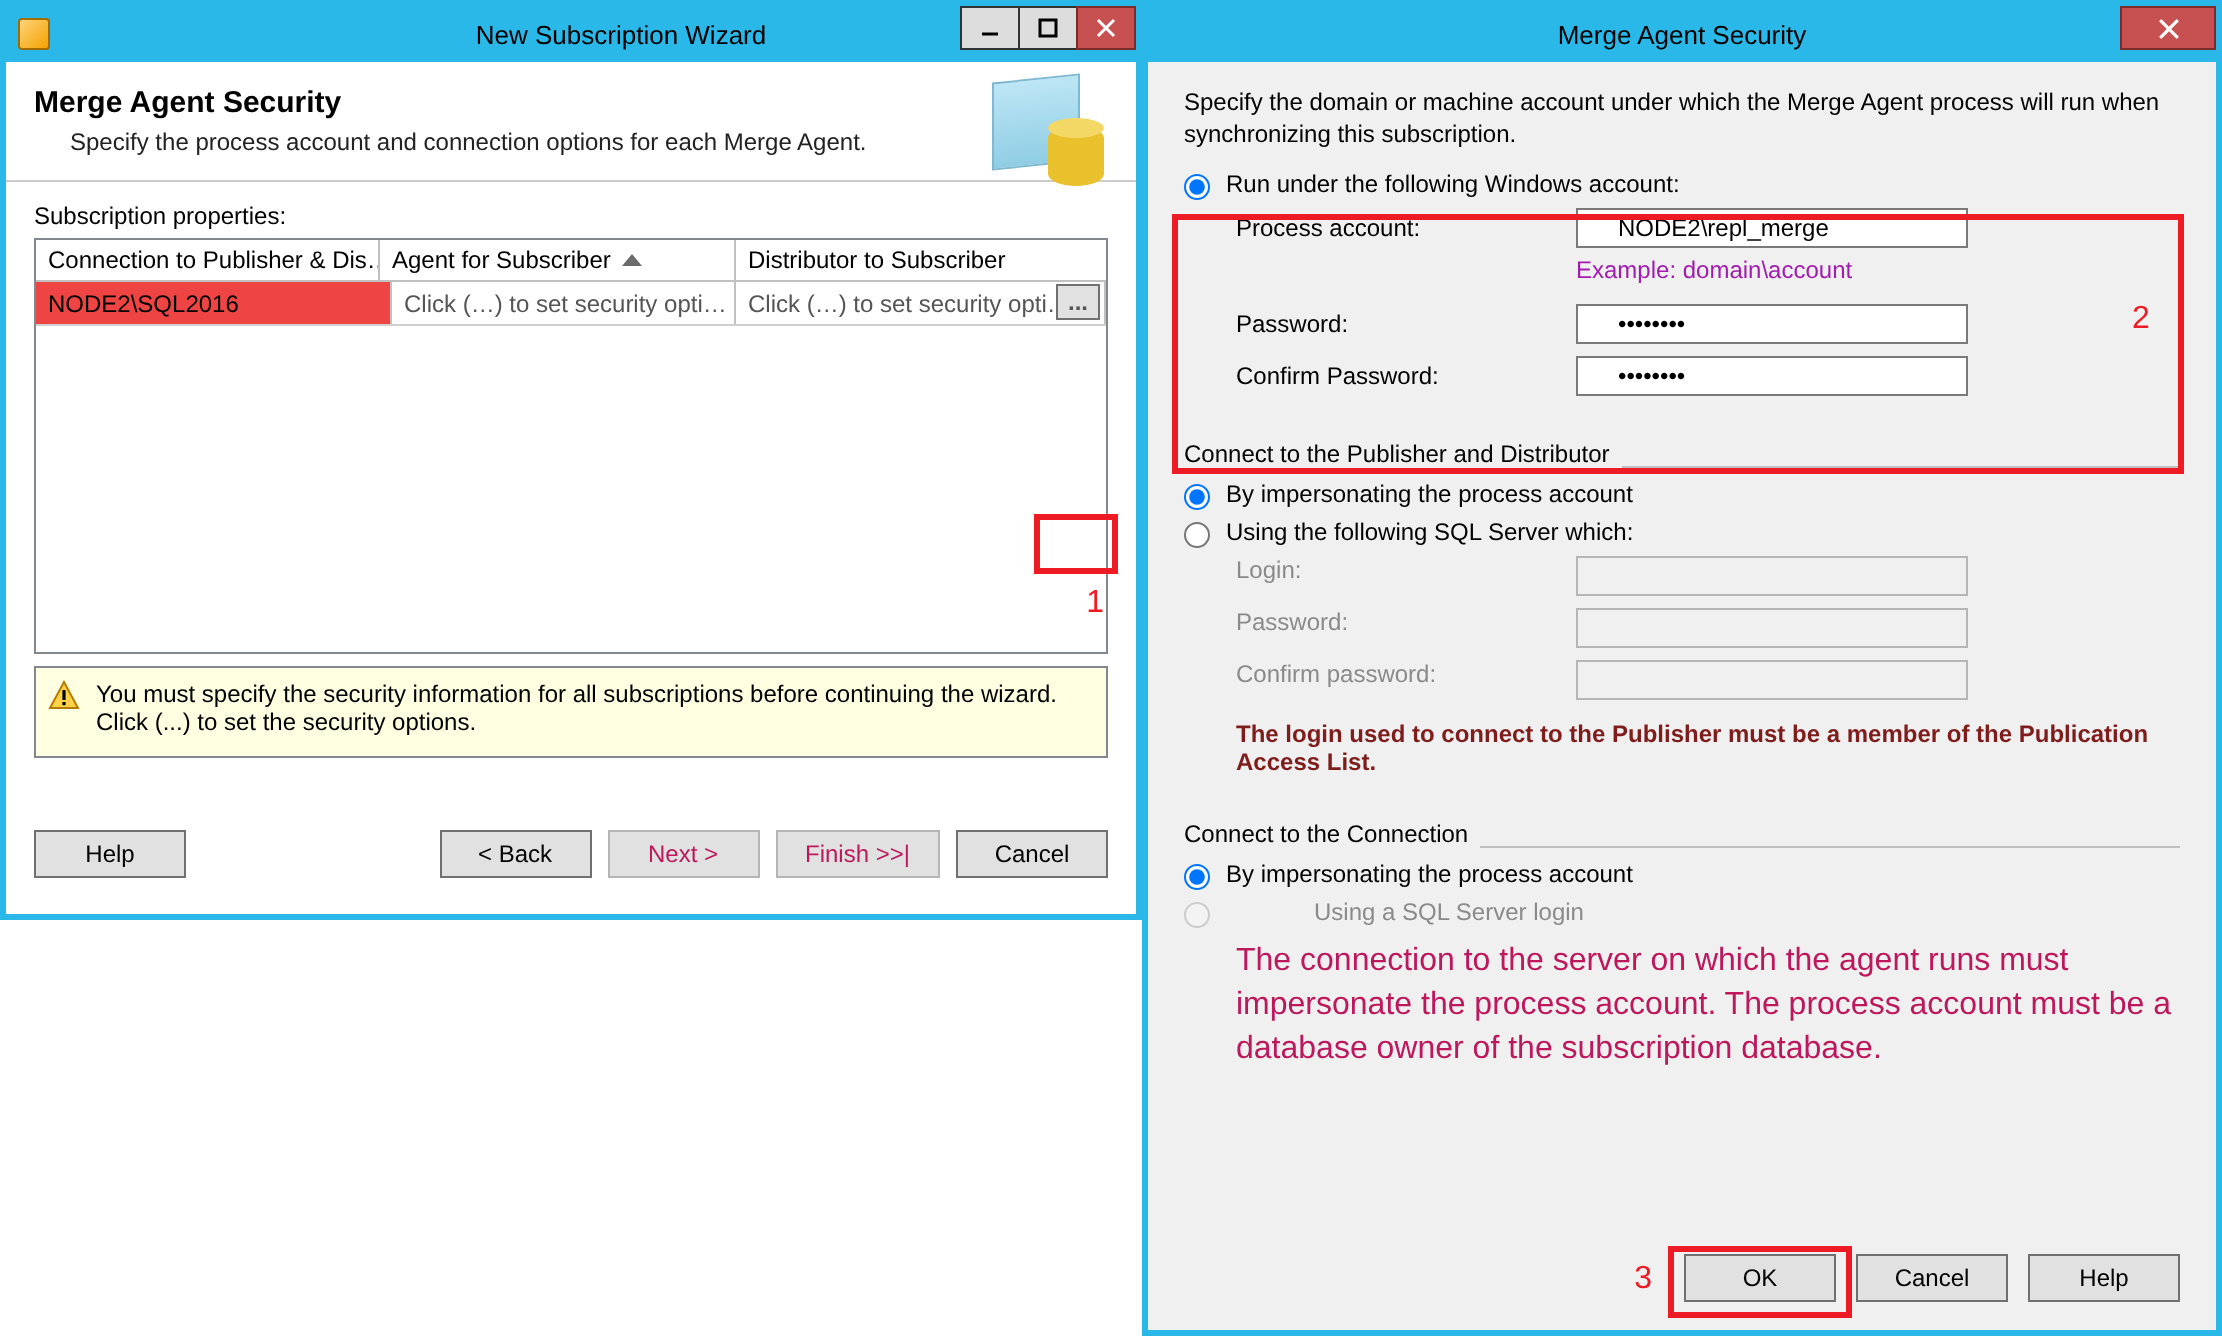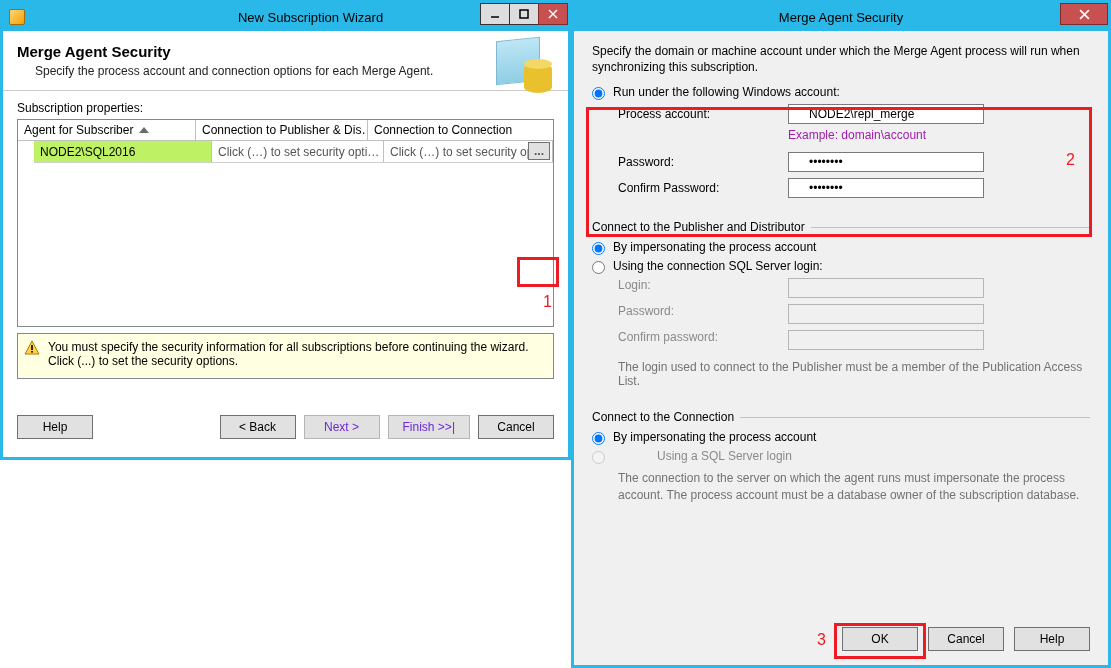--- a/index.html
+++ b/index.html
@@ -136,25 +136,24 @@
   .sort-arrow {
     margin-left:6px;
     width:0;height:0;
     border-left:5px solid transparent;
     border-right:5px solid transparent;
     border-bottom:6px solid #6b6b6b;
   }
 
   .grid-row {
     display:flex;
-    background:#bef264;
+    background:#ef4444;
     border-bottom:1px solid #d0d0d0;
     height:22px;
     align-items:flex-end;
-    margin-left:16px;
   }
   .gr-cell {
     padding:2px 6px;
     font-size:12px;
     border-right:1px solid #c0c0c0;
     white-space:nowrap; overflow:hidden;
     height:100%; display:flex; align-items:center;
   }
   .gr1 { width:178px; color:#000;}
   .gr2 { width:172px; color:#555; background:#fff;}
@@ -209,21 +208,21 @@
     height:24px;
     padding:0 14px;
     background:#e1e1e1;
     border:1px solid #707070;
     font-size:12px;
     display:flex; align-items:center; justify-content:center;
     cursor:pointer;
     min-width:76px;
     margin-top:24px;
   }
-  .btn.disabled { color:#6d28d9; border-color:#b5b5b5; cursor:default; }
+  .btn.disabled { color:#be185d; border-color:#b5b5b5; cursor:default; }
 
   
   .win-right {
     position:absolute;
     left:571px; top:0;
     width:540px; height:668px;
     border:3px solid #29b8e8;
     border-left-width:3px;
     background:#f0f0f0;
   }
@@ -283,47 +282,48 @@
     pointer-events:none;
   }
   .marker2 {
     position:absolute; left:492px; top:120px;
     color:#ed1c24; font-size:16px;
   }
 
   .section-hdr {
     font-size:12px;
     margin:22px 0 6px 0;
-    display:flex; align-items:center;
+    display:flex; align-items:flex-end;
   }
   .section-hdr::after{
     content:"";
     flex:1; height:1px;
     background:#c0c0c0;
     margin-left:6px;
   }
 
   .pub-login-grid {
     margin-left:26px;
     display:grid;
     grid-template-columns:170px 200px;
     row-gap:6px;
     font-size:12px;
     color:#8a8a8a;
   }
   .pub-note {
     margin:10px 0 0 26px;
     font-size:12px;
-    color:#737373;
+    color:#7f1d1d;
+    font-weight:bold;
   }
 
   .sub-note {
     margin:6px 0 0 26px;
-    font-size:12px;
-    color:#737373;
+    font-size:16px;
+    color:#be185d;
     line-height:1.35;
   }
 
   .btn-row-r {
     position:absolute;
     right:18px; bottom:14px;
     display:flex; gap:10px; align-items:center;
   }
   .redbox-3 {
     position:absolute;
@@ -372,26 +372,26 @@
       <div class="panel"></div>
         <div class="cyl"></div>
     </div>
   </div>
 
   <div class="body-left" style="position:relative;padding-left:14px;">
     <div class="subprops-lbl">Subscription properties:</div>
 
     <div class="grid-wrap">
       <div class="grid-hdr">
+        <div class="gh-cell gh2">Connection to Publisher &amp; Dis…</div>
         <div class="gh-cell gh1">
           <span>Agent for Subscriber</span>
           <span class="sort-arrow"></span>
         </div>
-        <div class="gh-cell gh2">Connection to Publisher &amp; Dis…</div>
-        <div class="gh-cell gh3">Connection to Connection</div>
+        <div class="gh-cell gh3">Distributor to Subscriber</div>
       </div>
       <div class="grid-row">
         <div class="gr-cell gr1">NODE2\SQL2016</div>
         <div class="gr-cell gr2">Click (…) to set security opti…</div>
         <div class="gr-cell gr3">
           <span>Click (…) to set security opti…</span>
           <div class="ellipsis-btn">...</div>
         </div>
       </div>
     </div>
@@ -453,21 +453,21 @@
 
     <div class="section-hdr">
       <span>Connect to the Publisher and Distributor</span>
     </div>
     <div class="radio-row">
       <input type="radio" checked="" style="">
       <span>By impersonating the process account</span>
     </div>
     <div class="radio-row">
       <input type="radio" style="">
-      <span>Using the connection SQL Server login:</span>
+      <span>Using the following SQL Server which:</span>
     </div>
     <div class="pub-login-grid">
       <div>Login:</div>
       <input class="txt" disabled="" style="">
       <div>Password:</div>
       <input class="txt" disabled="" type="password" style="">
       <div>Confirm password:</div>
       <input class="txt" disabled="" type="password" style="">
     </div>
     <div class="pub-note">The login used to connect to the Publisher must be a member of the Publication Access List.</div>

